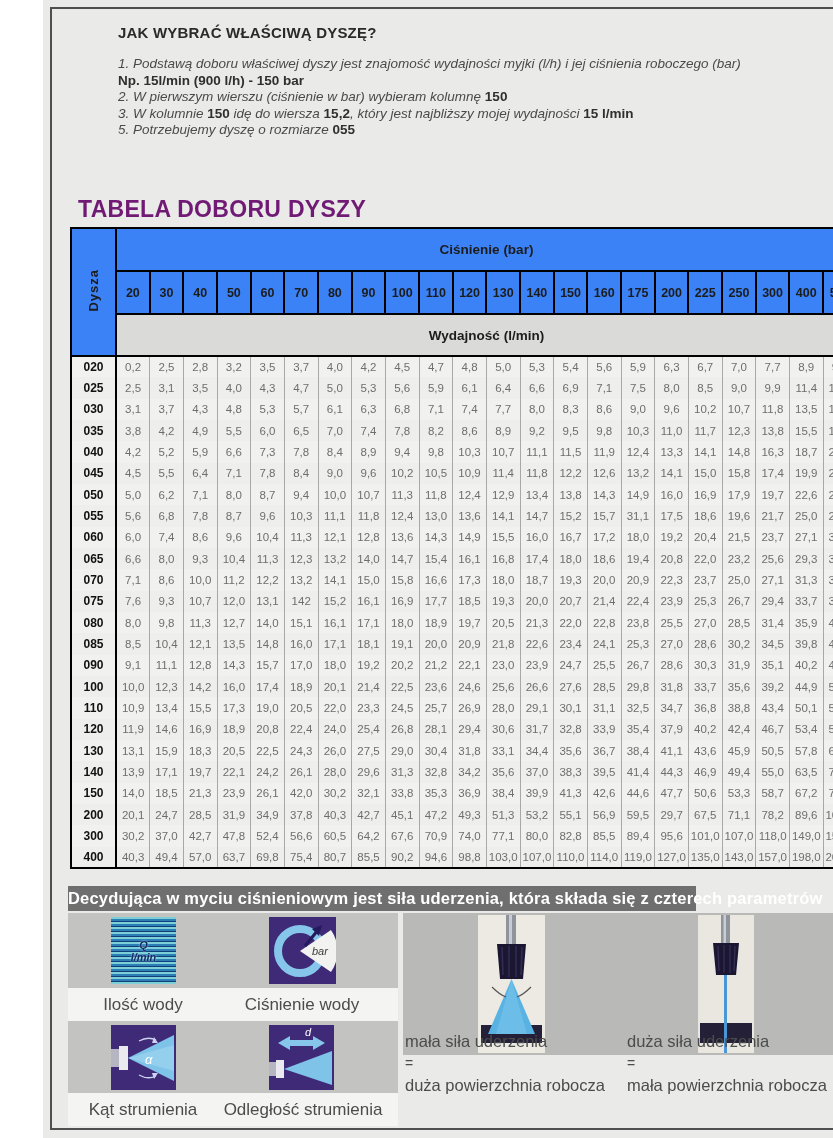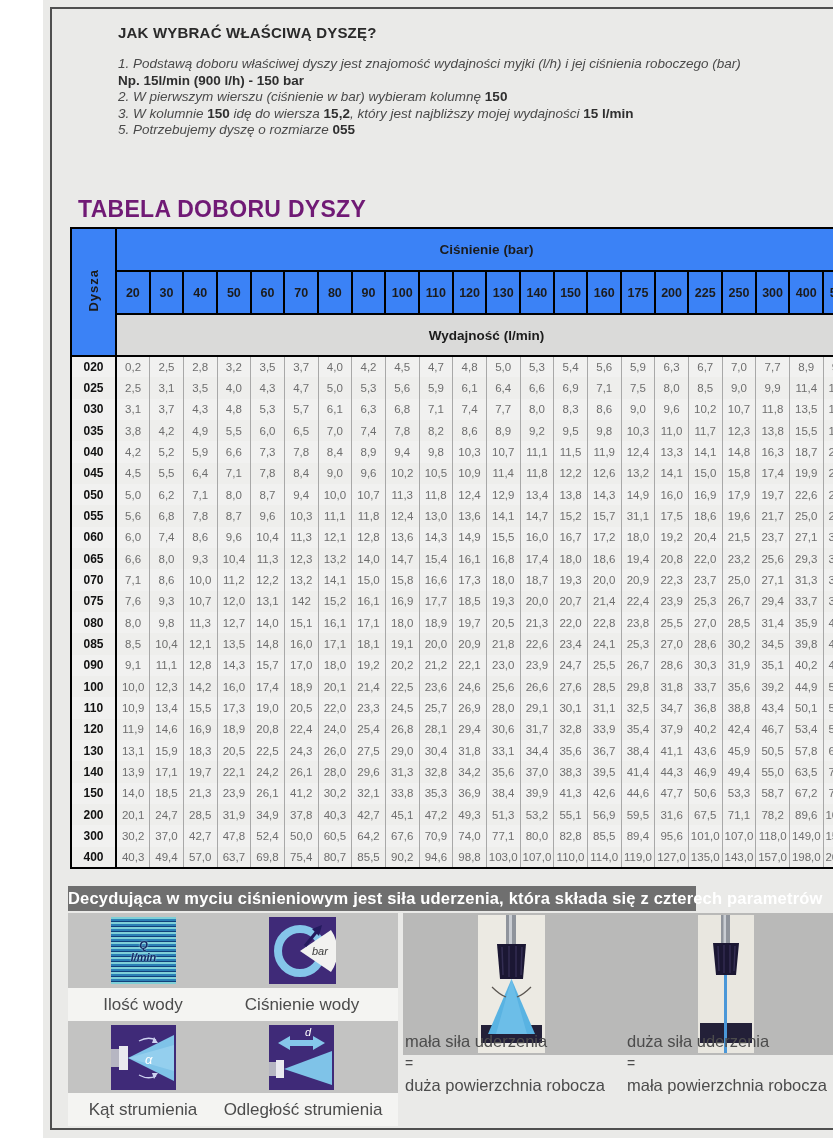--- a/index.html
+++ b/index.html
@@ -613,21 +613,21 @@
           <td>63,5</td>
           <td>71,0</td>
         </tr>
         <tr>
           <th>150</th>
           <td>14,0</td>
           <td>18,5</td>
           <td>21,3</td>
           <td>23,9</td>
           <td>26,1</td>
-          <td>41,2</td>
+          <td>42,0</td>
           <td>30,2</td>
           <td>32,1</td>
           <td>33,8</td>
           <td>35,3</td>
           <td>36,9</td>
           <td>38,4</td>
           <td>39,9</td>
           <td>41,3</td>
           <td>42,6</td>
           <td>44,6</td>
@@ -649,35 +649,35 @@
           <td>40,3</td>
           <td>42,7</td>
           <td>45,1</td>
           <td>47,2</td>
           <td>49,3</td>
           <td>51,3</td>
           <td>53,2</td>
           <td>55,1</td>
           <td>56,9</td>
           <td>59,5</td>
-          <td>31,6</td>
+          <td>29,7</td>
           <td>67,5</td>
           <td>71,1</td>
           <td>78,2</td>
           <td>89,6</td>
           <td>100,0</td>
         </tr>
         <tr>
           <th>300</th>
           <td>30,2</td>
           <td>37,0</td>
           <td>42,7</td>
           <td>47,8</td>
           <td>52,4</td>
-          <td>50,0</td>
+          <td>56,6</td>
           <td>60,5</td>
           <td>64,2</td>
           <td>67,6</td>
           <td>70,9</td>
           <td>74,0</td>
           <td>77,1</td>
           <td>80,0</td>
           <td>82,8</td>
           <td>85,5</td>
           <td>89,4</td>

